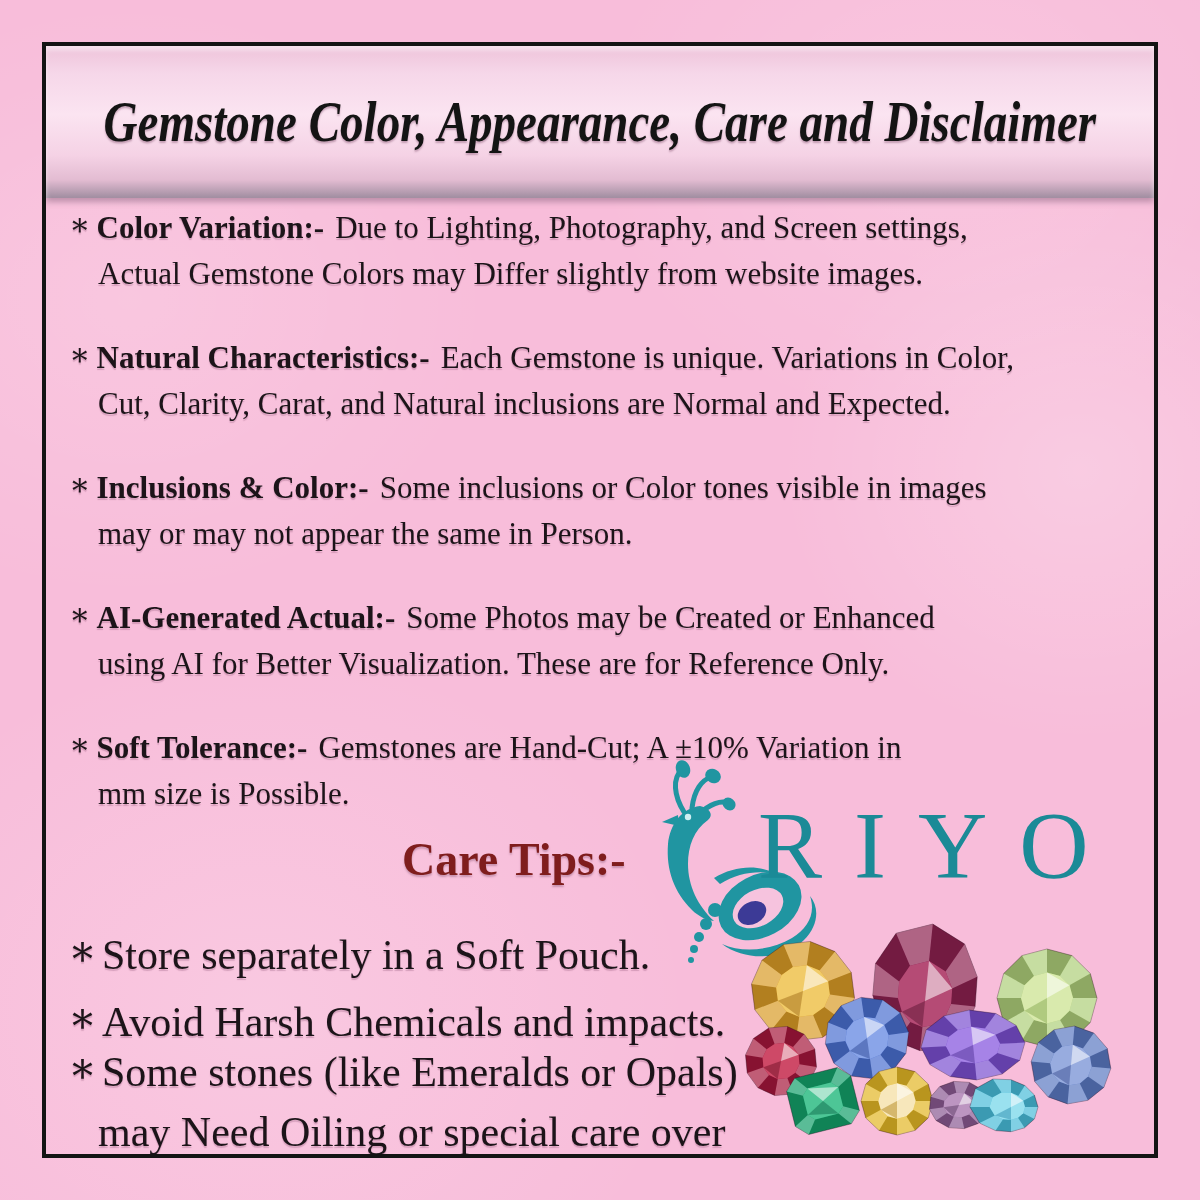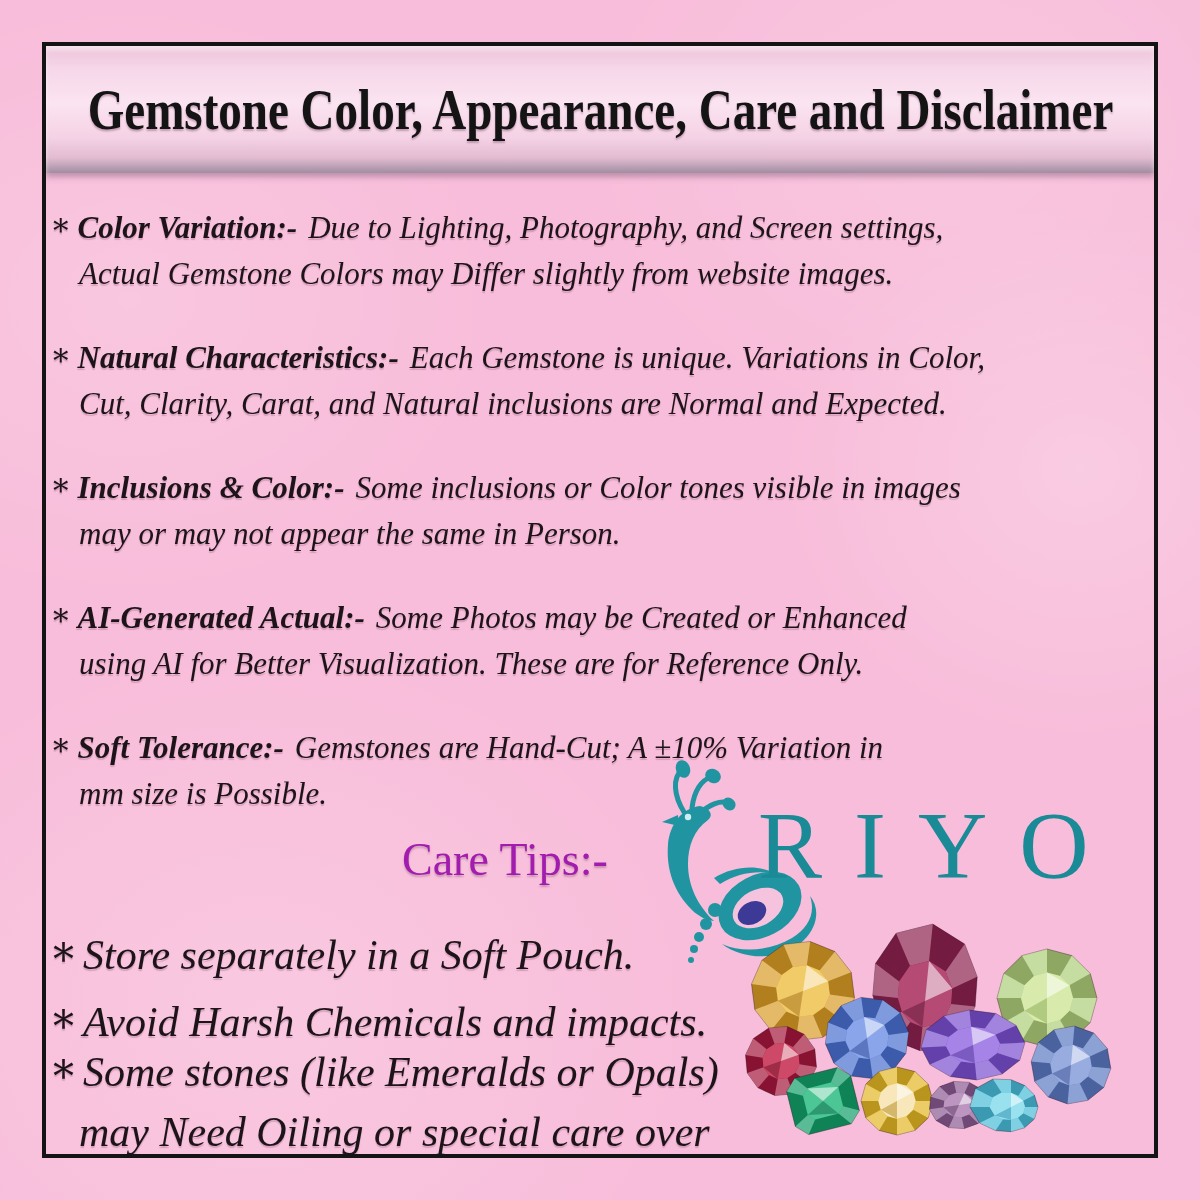--- a/index.html
+++ b/index.html
@@ -11,44 +11,43 @@
       radial-gradient(ellipse 430px 390px at 1080px 470px, rgba(255,255,255,.22), rgba(255,255,255,0) 70%),
       radial-gradient(ellipse 520px 430px at 130px 300px, rgba(255,255,255,.15), rgba(255,255,255,0) 70%),
       radial-gradient(ellipse 620px 520px at 260px 1010px, rgba(255,246,251,.20), rgba(255,255,255,0) 70%),
       radial-gradient(ellipse 520px 420px at 950px 140px, rgba(255,255,255,.14), rgba(255,255,255,0) 70%);
   }
   .frame{
     position:absolute; left:42px; top:42px; right:42px; bottom:42px;
     border:4px solid #141414; overflow:hidden;
   }
   .banner{
-    position:absolute; left:0; top:0; width:100%; height:127px;
+    position:absolute; left:0; top:0; width:100%; height:152px;
     background:linear-gradient(180deg,#eec3da 0%,#f6d7e9 18%,#fbe4f1 45%,#f5d2e5 72%,#e3bcd2 88%,#a08da0 100%);
     box-shadow: inset 0 4px 5px rgba(255,255,255,.55), 0 4px 6px rgba(120,85,110,.45);
-    display:flex; align-items:center; justify-content:center;
+    display:flex; align-items:center; justify-content:center;font-style:italic;
   }
   .title{
     font-weight:bold; font-size:56px; color:#141414; white-space:nowrap;
     transform:scaleX(.84); transform-origin:center;
     text-shadow:0 2px 2px rgba(120,70,100,.40);
   }
   .bullet, .care-item{
-    position:absolute; left:7px; color:#1c1419;
+    position:absolute; left:26px; color:#1c1419;
     white-space:pre-line; padding-left:26px; text-indent:-26px;
     text-shadow:0 1.5px 1px rgba(140,80,115,.32);
-    font-style:italic;
   }
   .bullet{ width:1099px; font-size:31px; line-height:1.48; }
   .bullet b{ font-weight:bold; margin-right:11px; }
   .star{
     font-family:"DejaVu Serif", serif; position:relative; top:.13em; margin-right:9px;
   }
   .care-heading{
-    position:absolute; left:356px; top:787px; font-size:46px; font-weight:normal;
-    color:#a21caf; text-shadow:0 2px 2px rgba(120,70,100,.38); white-space:nowrap;
+    position:absolute; left:356px; top:787px; font-size:46px; font-weight:bold;
+    color:#7f1d1d; text-shadow:0 2px 2px rgba(120,70,100,.38); white-space:nowrap;
   }
   .care-item{ font-size:42px; line-height:1.42; width:700px; }
   #care1{ top:879px; } #care2{ top:946px; } #care3{ top:996px; }
   .brand{
     position:absolute; left:712px; top:752px;
     font-size:96px; line-height:1; letter-spacing:32px; color:#1b8a97; white-space:nowrap;text-align:right;
   }
   .peacock{ position:absolute; left:576px; top:712px; }
   .gems{ position:absolute; left:689px; top:867px; }
 </style>

